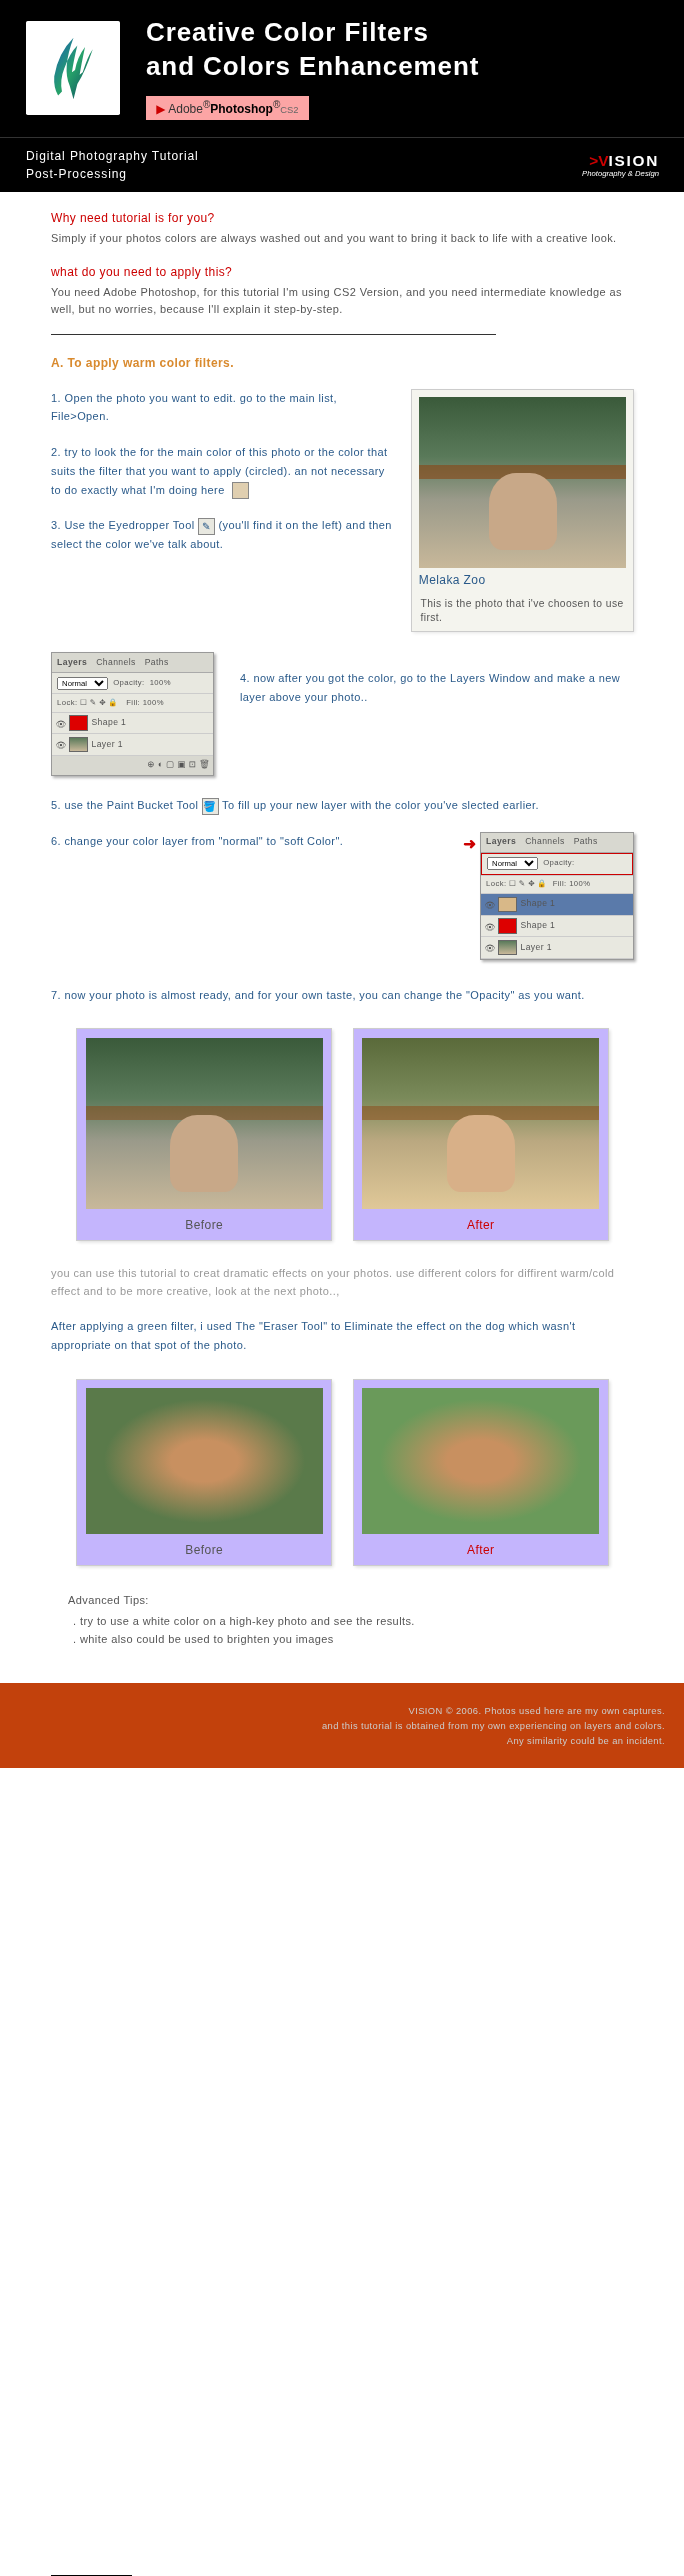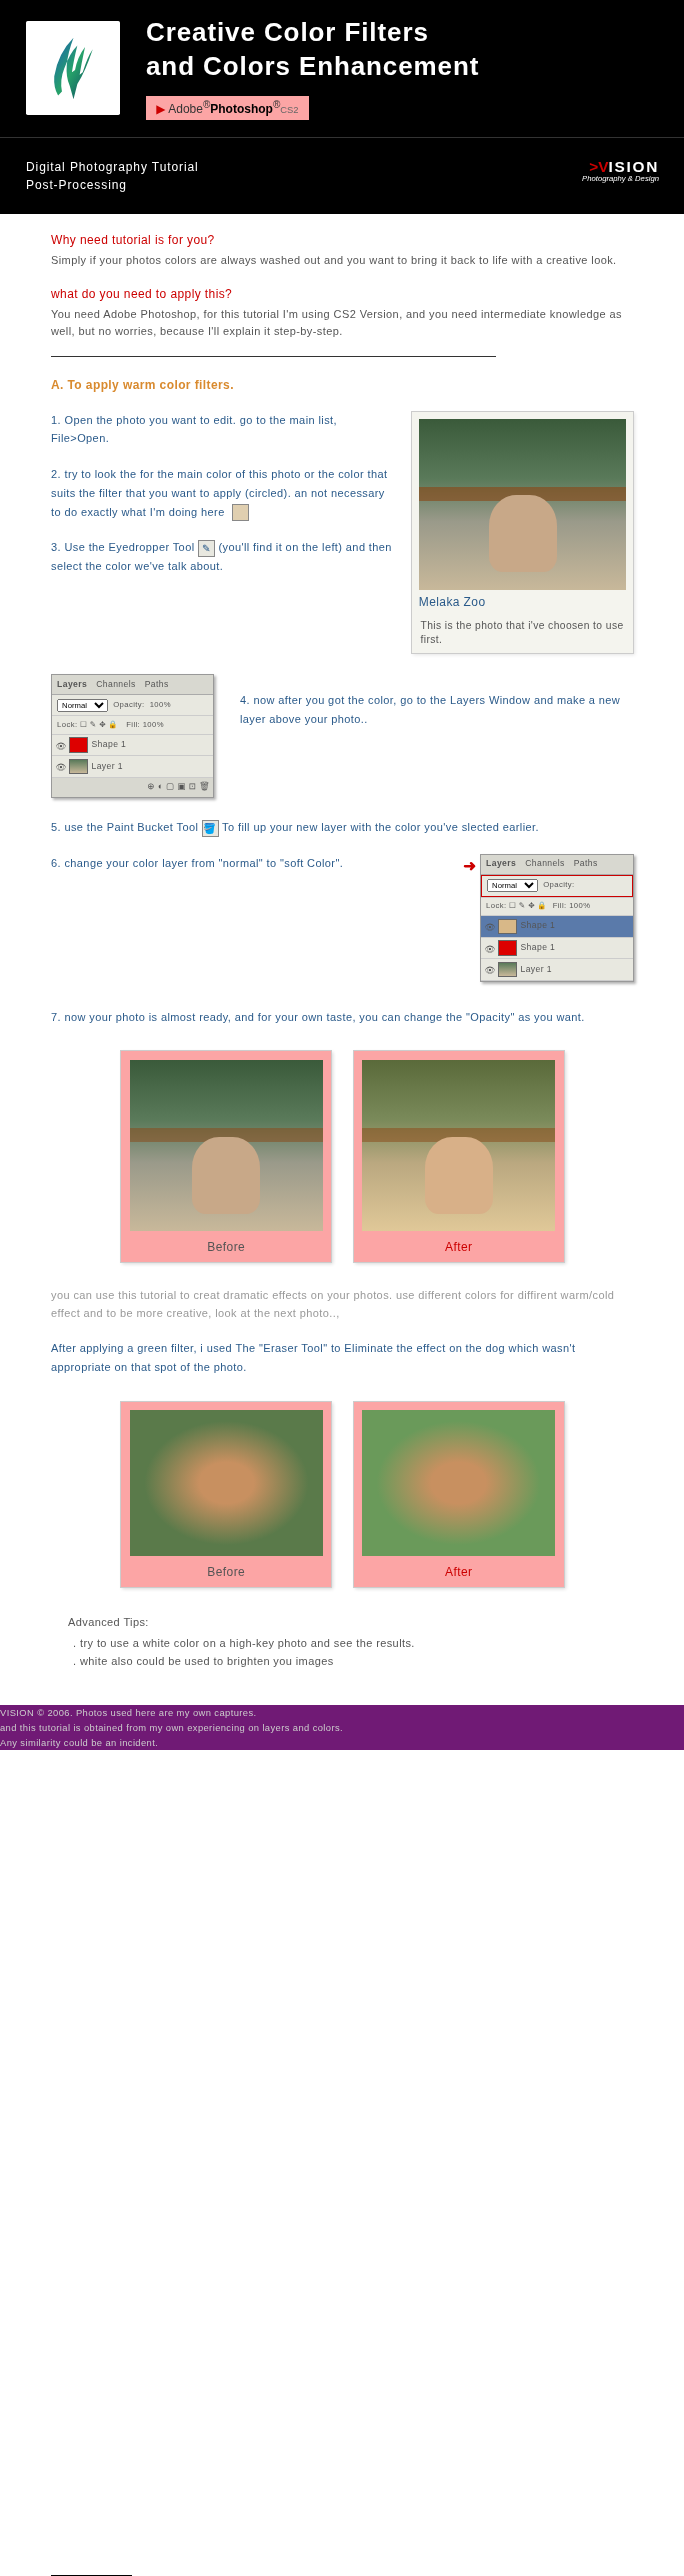--- a/index.html
+++ b/index.html
@@ -4,21 +4,21 @@
 <style>
 *{margin:0;padding:0;box-sizing:border-box}
 body{font-family:Verdana,Geneva,sans-serif;background:#fff;width:685px}
 .header{background:#000;padding:17px 26px;display:flex;align-items:center;gap:26px}
 .feather-box{background:#fff;width:94px;height:94px;display:flex;align-items:center;justify-content:center;border-radius:1.7px}
 .header-text{color:#fff;flex:1}
 .header-text h1{font-family:'Century Gothic',sans-serif;font-size:26px;font-weight:bold;letter-spacing:0.9px;margin-bottom:3.4px}
 .adobe-badge{background:#fca5a5;display:inline-block;padding:3.4px 10.3px;margin-top:10.3px;font-size:12px;color:#333}
 .adobe-badge b{color:#000}
 .adobe-badge .cs2{color:#666;font-size:9.4px}
-.subheader-bar{background:#000;border-top:0.9px solid #333;display:flex;justify-content:space-between;align-items:flex-start;padding:20px 26px}
+.subheader-bar{background:#000;border-top:0.9px solid #333;display:flex;justify-content:space-between;align-items:center;padding:9px 26px}
 .subheader-left{color:#fff;font-family:'Century Gothic',sans-serif;font-size:12px;letter-spacing:0.9px;line-height:1.5}
 .vision-logo{color:#fff;text-align:right}
 .vision-logo .v{color:#c00;font-weight:bold;font-size:15.4px}
 .vision-logo .ision{font-weight:bold;font-size:15.4px;letter-spacing:1.7px}
 .vision-logo .tag{font-style:italic;font-size:7.7px;display:block;margin-top:-1.7px}
 .content{padding:17px 51px 26px 51px;color:#555;font-size:11px;line-height:1.6;letter-spacing:0.4px}
 .q-red{color:#c00;font-family:'Century Gothic',sans-serif;font-size:12px;margin-bottom:1.7px}
 .body-text{color:#555;margin-bottom:15.4px}
 hr.sep{border:none;border-top:1.7px solid #333;margin:12px 0 19px 0;width:445px}
 .section-title{color:#d98a2e;font-family:'Century Gothic',sans-serif;font-size:12px;font-weight:bold;margin-bottom:15.4px}
@@ -41,37 +41,37 @@
 .layers-panel .lock-row{padding:2.6px 5.1px;font-size:7.7px;border-top:0.9px solid #ccc;border-bottom:0.9px solid #ccc}
 .layers-panel .layer-row{display:flex;align-items:center;padding:2.6px 3.4px;border-bottom:0.9px solid #ccc;gap:3.4px}
 .layers-panel .eye{width:10.3px;height:10.3px;display:inline-block}
 .layers-panel .thumb{width:19px;height:15.4px;border:0.9px solid #666}
 .layers-panel .thumb.red{background:#d00}
 .layers-panel .thumb.pic{background:linear-gradient(#5a7a5a,#c8b89a)}
 .layers-panel .bottom-icons{padding:2.6px;text-align:right;font-size:8.6px;background:#d8d8d0}
 .layers-panel .tooltip-box{position:absolute;bottom:-15.4px;left:51px;background:#ffffe0;border:0.9px solid #000;padding:0.9px 3.4px;font-size:7.7px;white-space:nowrap}
 .red-arrow{color:#c00;font-size:15.4px;font-weight:bold}
 .compare{display:flex;gap:20.5px;justify-content:center;margin:24px 0}
-.compare .frame{background:#fca5a5;border:0.9px solid #ccc;padding:8.6px 8.6px 5.1px 8.6px;width:212px;box-shadow:1.7px 1.7px 3.4px rgba(0,0,0,0.15)}
+.compare .frame{background:#c4b5fd;border:0.9px solid #ccc;padding:8.6px 8.6px 5.1px 8.6px;width:256px;box-shadow:1.7px 1.7px 3.4px rgba(0,0,0,0.15)}
 .compare .img{width:100%;height:171px;position:relative;overflow:hidden}
 .compare .img.before{background:linear-gradient(to bottom,#3a5a3a 0%,#5a7a5a 35%,#9a9a8a 60%,#c8b89a 100%)}
 .compare .img.after{background:linear-gradient(to bottom,#5a6a3a 0%,#7a8a5a 35%,#baa880 60%,#e0c898 100%)}
 .compare .img::before{content:'';position:absolute;top:40%;left:0;right:0;height:8%;background:rgba(139,69,19,0.5)}
 .compare .label{text-align:center;font-size:12px;padding-top:6.8px;font-family:'Century Gothic',sans-serif}
 .compare .label.before{color:#555}
 .compare .label.after{color:#c00}
 .compare.dog .img{height:146px}
 .compare.dog .img.before{background:radial-gradient(ellipse at center,#c89060 20%,#5a7a4a 60%)}
 .compare.dog .img.after{background:radial-gradient(ellipse at center,#c89060 20%,#6a9a5a 60%)}
 .compare.dog .img::before{display:none}
 .gray-text{color:#999;margin:17px 0}
 .adv{margin:26px 0 8.6px 17px}
 .adv-title{color:#555;margin-bottom:3.4px}
 .adv-item{color:#555;margin-left:5.1px}
-.footer{background:#701a75;color:#ccc;text-align:left;padding:0;font-size:9.4px;line-height:1.6;font-family:'Century Gothic',sans-serif;letter-spacing:0.4px}
+.footer{background:#c2410c;color:#ccc;text-align:right;padding:20px;font-size:9.4px;line-height:1.6;font-family:'Century Gothic',sans-serif;letter-spacing:0.4px}
 </style>
 </head>
 <body>
 
 <div class="header">
   <div class="feather-box">
     <svg width="77" height="77" viewBox="0 0 100 100">
       <path d="M50 10 Q30 30 25 60 Q24 75 30 85 L35 80 Q32 65 38 50 Q45 30 55 20 Q50 40 48 55 L52 52 Q55 35 65 22 Q60 45 58 58 L62 55 Q68 35 75 25 Q65 55 55 70 L50 90 L45 72 Q35 50 50 10" fill="url(#fg)"></path>
       <defs>
           <linearGradient id="fg" x1="0" y1="0" x2="1" y2="1">

